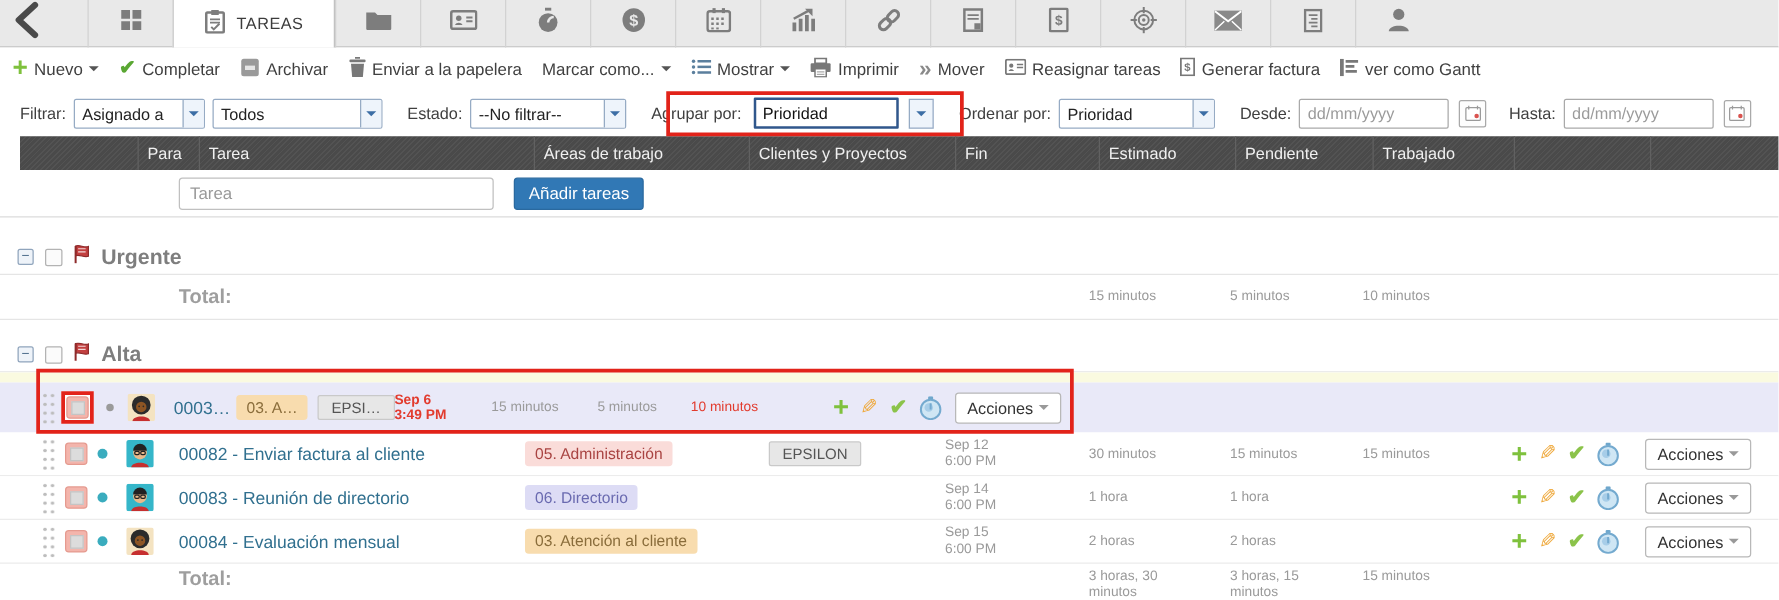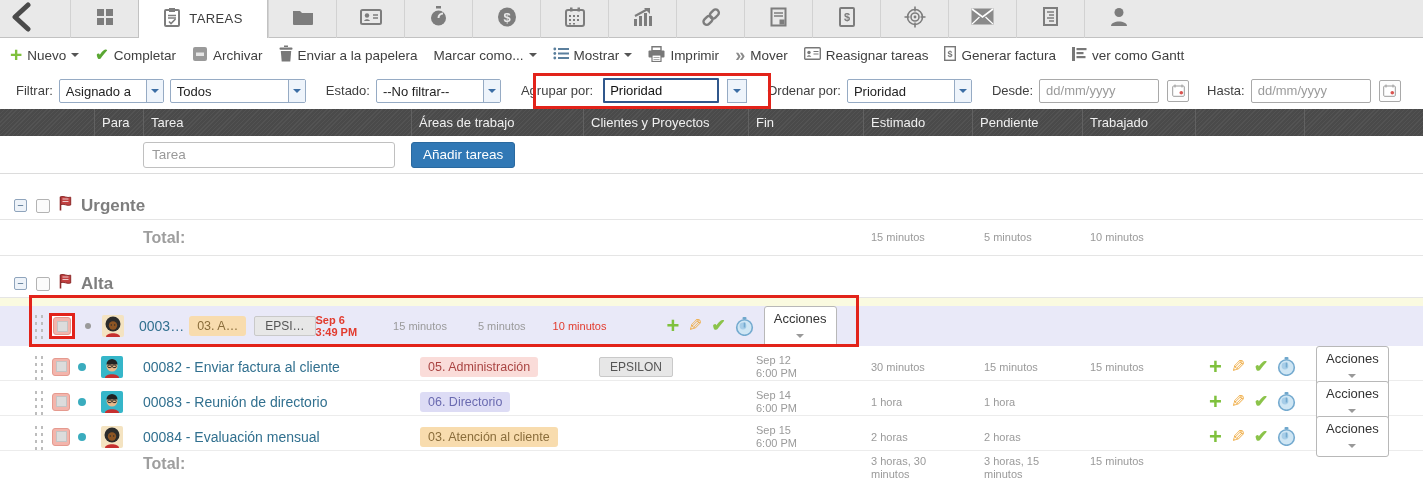--- a/index.html
+++ b/index.html
@@ -43,21 +43,21 @@
        align-items:center;justify-content:center;margin-left:2px;cursor:pointer;}
   .dinput{width:120px;height:24px;border:1px solid #a9a9a9;border-radius:2px;
        font:13px "Liberation Sans",sans-serif;color:#333;padding:3px 6px;outline:none;}
   .dinput::placeholder{color:#9b9b9b;}
   .dbtn{width:22px;height:22px;border:1px solid #a9a9a9;background:#fdfdfd;display:flex;
        align-items:center;justify-content:center;margin-left:2px;cursor:pointer;border-radius:2px;}
 
   
   .grid{display:grid;grid-template-columns:94px 49px 268px 172px 165px 115px 109px 110px 113px 109px 119px;align-items:center;}
   .thead{height:27px;background:#4a4a4a;color:#f0f0f0;font-size:13px;
-       background-image:repeating-linear-gradient(135deg,rgba(255,255,255,.05) 0 1px,transparent 1px 3px);}
+       background-image:repeating-linear-gradient(135deg,rgba(255,255,255,.05) 0 1px,transparent 1px 3px);margin-left:16px;}
   .thead span{display:block;padding-left:7px;border-left:1px solid #616161;height:27px;line-height:27px;
        overflow:hidden;white-space:nowrap;}
   .thead span:first-child{border-left:none;}
 
   .addrow{height:38px;background:#fff;border-bottom:1px solid #dcdcdc;}
   .task-input{width:252px;height:26px;border:1px solid #c0c0c0;border-radius:3px;
        font:13.5px "Liberation Sans",sans-serif;padding:3px 8px;outline:none;}
   .task-input::placeholder{color:#999;}
   .addbtn{height:26px;background:#3178b5;border:1px solid #2a699f;border-radius:3px;color:#fff;
        font:13.5px "Liberation Sans",sans-serif;padding:3px 11px;cursor:pointer;}
@@ -89,32 +89,32 @@
   .rcheck::after{content:"";width:9px;height:9px;background:#dcdcdc;border:1px solid #c4c4c4;}
   .bullet{width:8px;height:8px;border-radius:50%;background:#3aacbe;flex:none;margin-left:2px;}
   .avatar{display:block;margin-left:7px;line-height:0;}
   .ttitle{font-size:14px;color:#31708f;cursor:pointer;white-space:nowrap;overflow:hidden;}
   .tag{display:inline-block;font-size:12.5px;padding:3px 8px;border-radius:3px;white-space:nowrap;}
   .tag-pink{background:#fadcd9;color:#a94442;}
   .tag-lav{background:#dddcf5;color:#6a6ab0;}
   .tag-tan{background:#f8dcae;color:#8a6d3b;}
   .tagcell{padding-left:9px;}
   .chip{display:inline-block;background:#e7e7e7;border:1px solid #c9c9c9;border-radius:2px;
-       font-size:12px;color:#555;padding:2px 10px;margin-left:16px;white-space:nowrap;cursor:pointer;}
+       font-size:12px;color:#555;padding:2px 10px;margin-left:32px;white-space:nowrap;cursor:pointer;}
   .chip:empty{display:none;}
   .datecell{padding-left:8px;font-size:11px;color:#9a9a9a;line-height:13px;}
   .num{font-size:11px;color:#9a9a9a;}
   .num.est{padding-left:8px;}.num.pen{padding-left:12px;}.num.tra{padding-left:8px;}
   .icons{display:flex;align-items:center;gap:9px;padding-left:14px;}
   .ic-plus{color:#7fc13d;font-size:22px;font-weight:bold;line-height:16px;cursor:pointer;}
   .ic-pencil{color:#efaa3f;font-size:17px;line-height:16px;cursor:pointer;display:inline-block;transform:scaleX(-1);}
   .ic-check{color:#8bc34a;font-size:17px;font-weight:bold;line-height:16px;cursor:pointer;}
   .ic-watch{line-height:0;cursor:pointer;}
   .actbtn{display:inline-flex;align-items:center;gap:4px;margin-left:12px;padding:4px 9px;
-       background:#fff;border:1px solid #b8b8b8;border-radius:3px;font-size:13px;color:#333;cursor:pointer;flex-direction:column;}
+       background:#fff;border:1px solid #b8b8b8;border-radius:3px;font-size:13px;color:#333;cursor:pointer;}
   .actbtn .bcaret{width:0;height:0;border:4px solid transparent;border-top-color:#999;margin-top:4px;}
 
   
   .selrow{height:48px;background:#fff;}
   .ystrip{height:8px;background:#fafae0;}
   .selcontent{height:40px;background:#e9e9f8;display:flex;align-items:center;}
   .redwrap{margin-left:3px;border:3px solid #e2231a;background:#fff;padding:1px;display:inline-flex;flex:none;}
   .selbullet{width:6px;height:6px;border-radius:50%;background:#9a9a9a;margin-left:10px;flex:none;}
   .selid{font-size:14px;color:#31708f;margin-left:15px;white-space:nowrap;cursor:pointer;}
   .seltag{margin-left:5px;}

